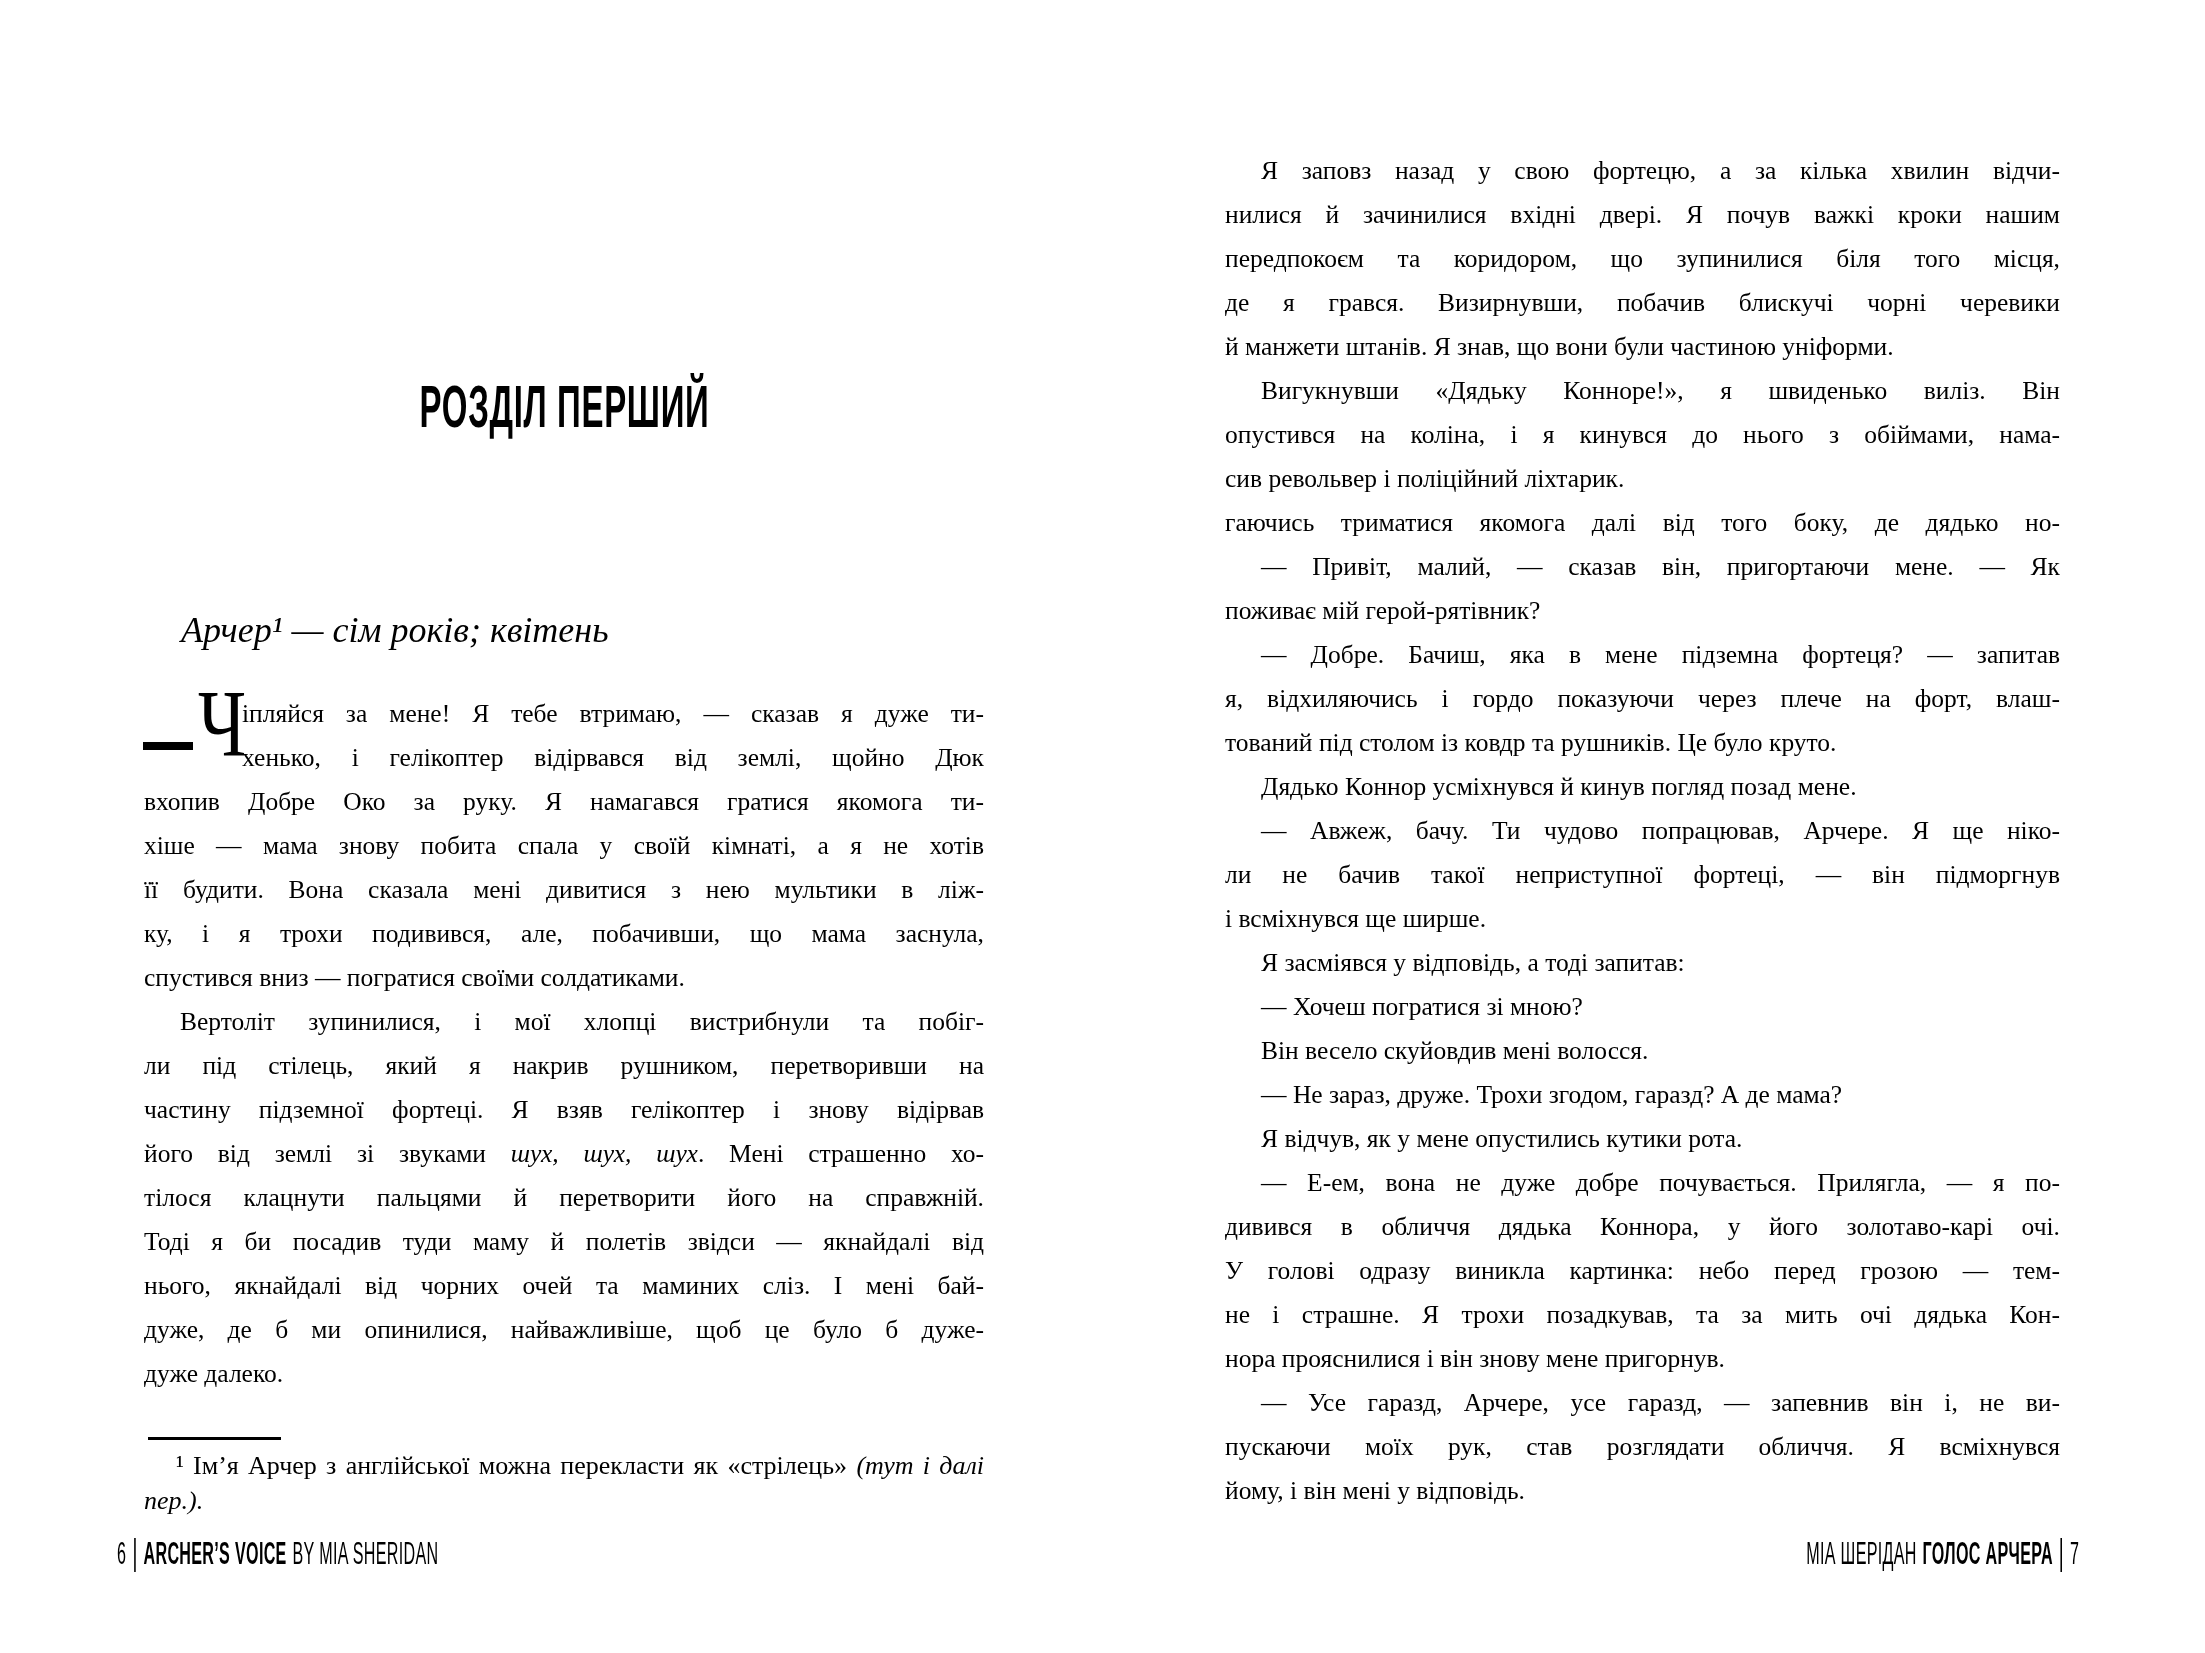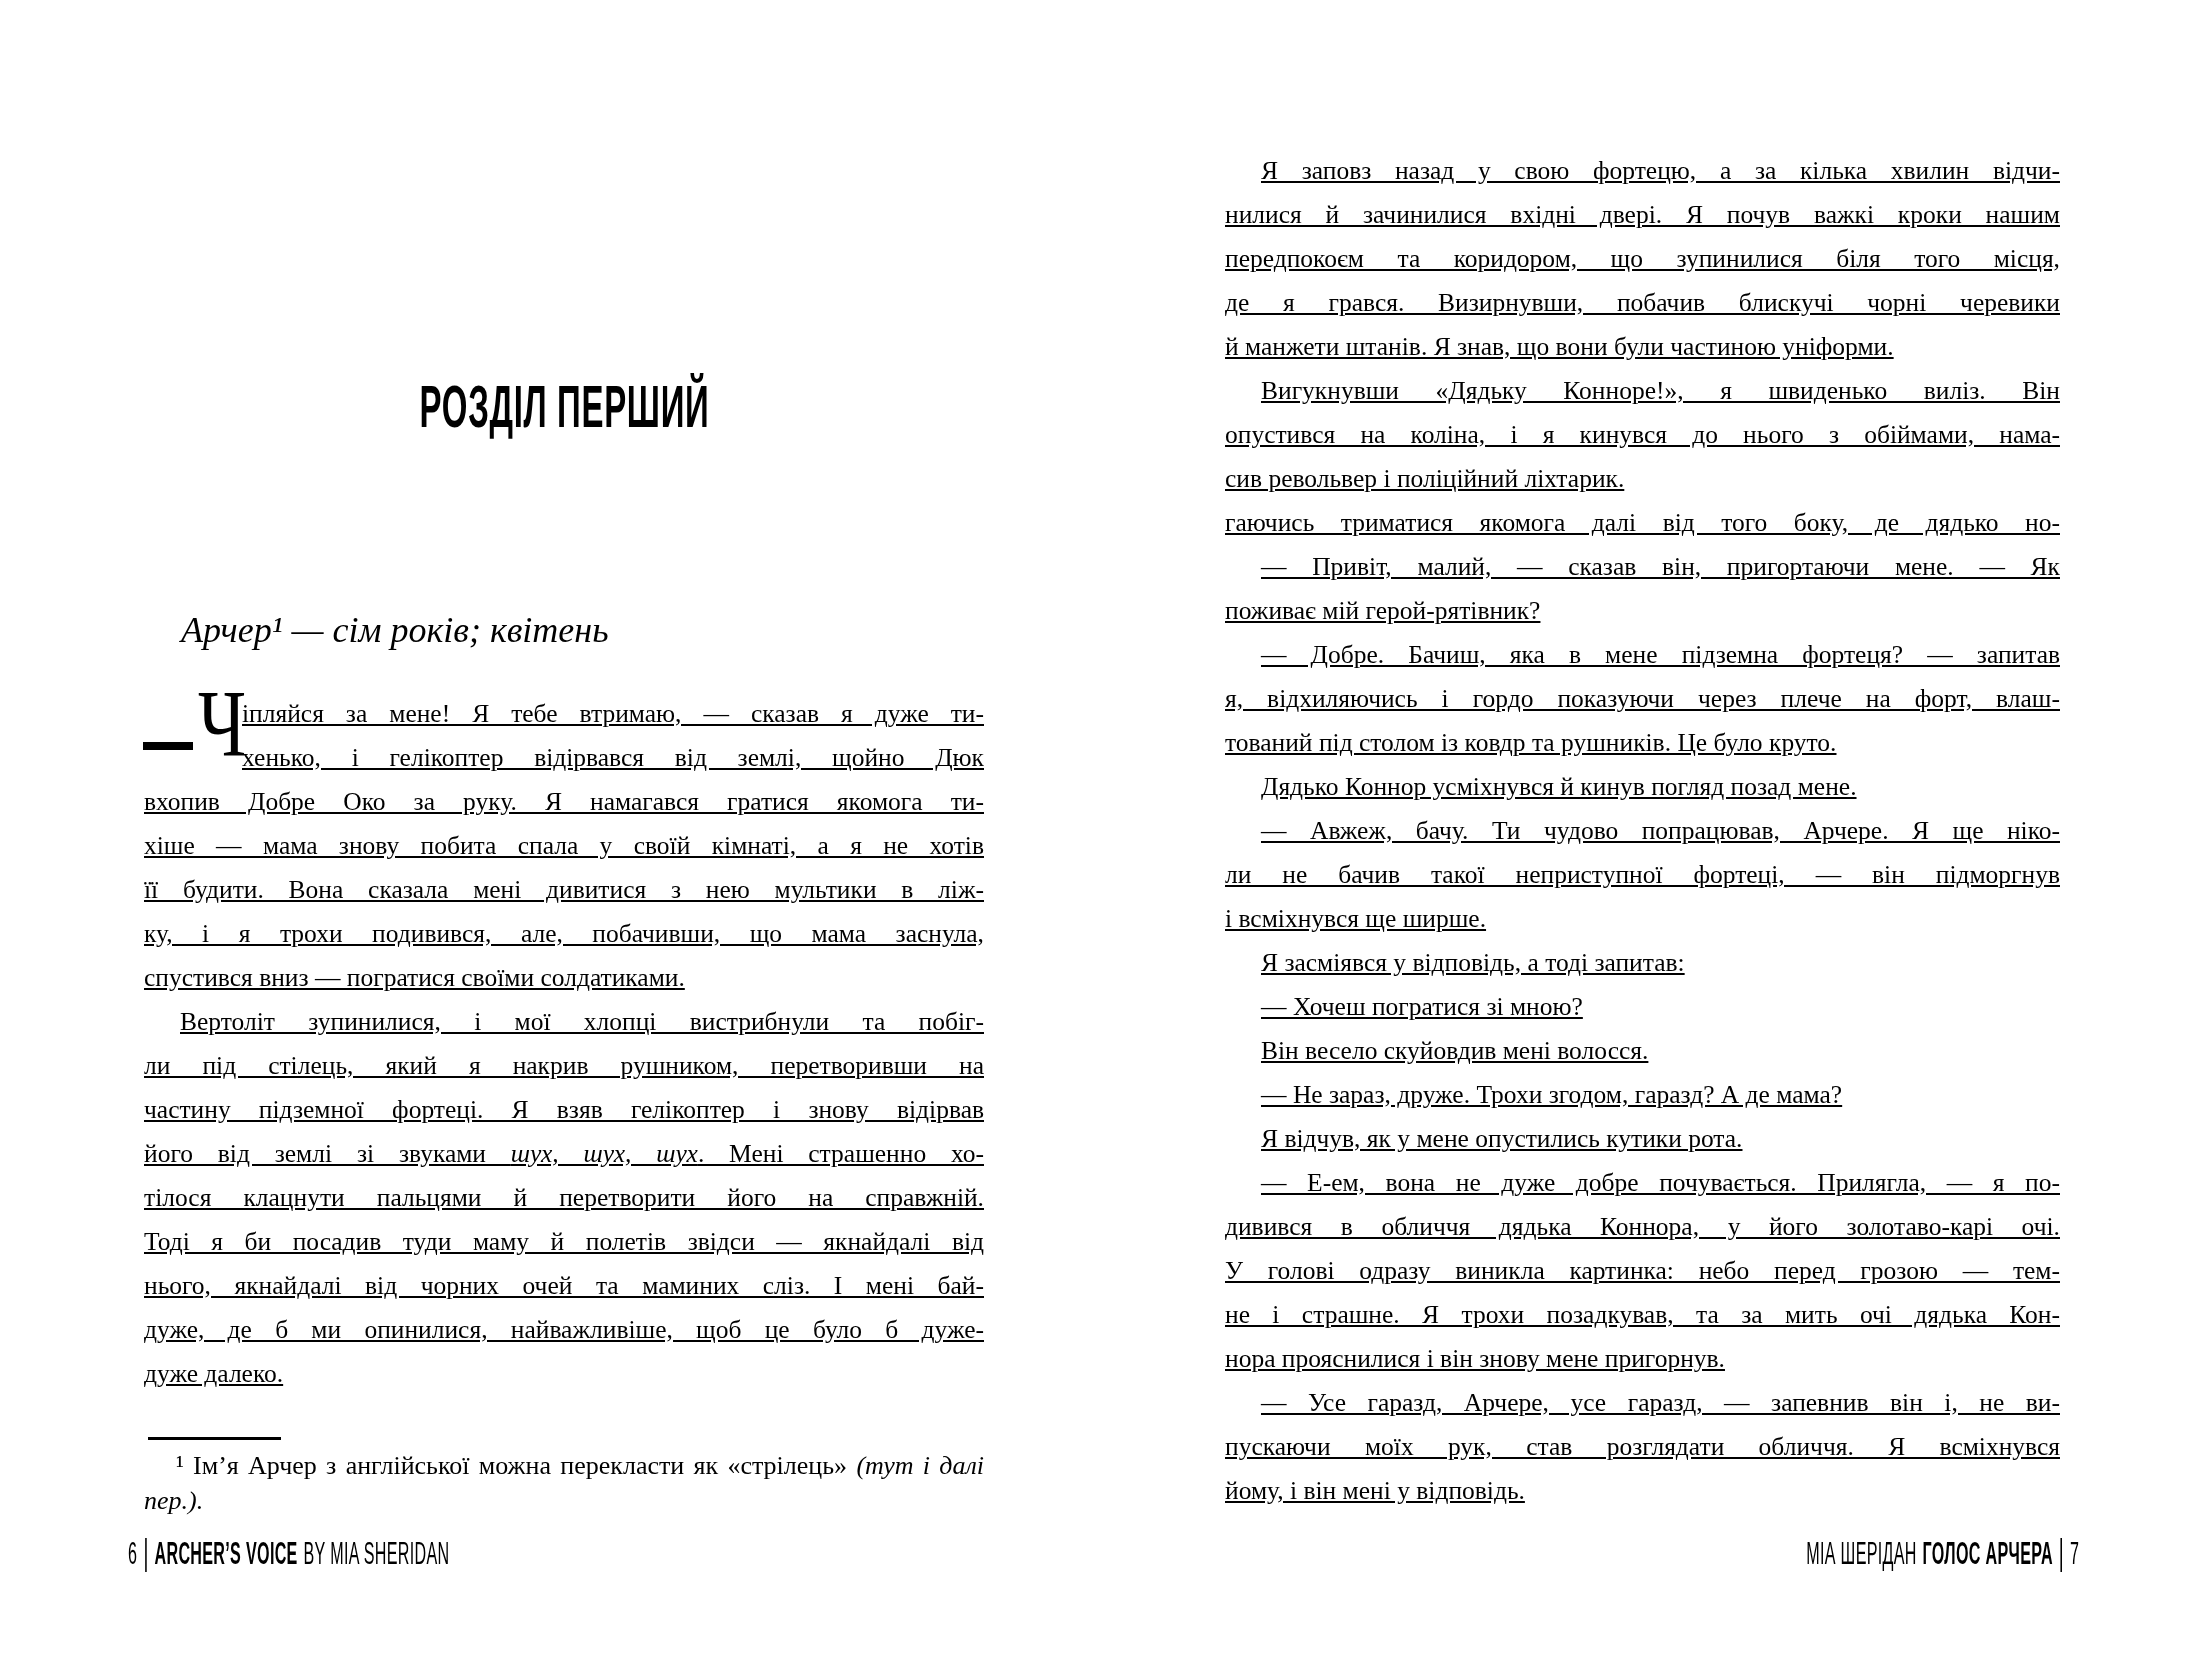--- a/index.html
+++ b/index.html
@@ -23,21 +23,21 @@
     transform:scaleX(0.55);transform-origin:center;
     white-space:nowrap;
   }
   
   .subtitle{
     position:absolute;left:144px;top:612px;width:840px;
     padding-left:37px;box-sizing:border-box;
     font-style:italic;font-size:36px;line-height:37px;
   }
   
-  .body-block{position:absolute;font-size:25.5px;text-decoration:underline;}
+  .body-block{position:absolute;font-size:25.5px;}
   .body-left{left:144px;top:692px;width:840px;}
   .body-right{left:1225px;top:149px;width:835px;}
   .line{
     height:44px;line-height:44px;
     text-align:justify;text-align-last:justify;
     white-space:normal;overflow:hidden;
   }
   .line.end{text-align-last:left;}
   .line.ind{text-indent:36px;}
   .line.dc{padding-left:98px;}
@@ -56,21 +56,21 @@
     position:absolute;left:144px;top:1448px;width:840px;font-size:26px;
   }
   .footnote .line{height:35px;line-height:35px;}
   .footnote .line.ind{text-indent:32px;}
   
   .footer{
     position:absolute;top:1531px;height:45px;line-height:45px;
     font-family:"Liberation Sans","DejaVu Sans",sans-serif;
     font-size:31px;white-space:nowrap;
   }
-  .footer-left{left:128px;}
+  .footer-left{left:117px;}
   .footer-right{right:126px;text-align:right;}
   .footer .inner{display:inline-block;letter-spacing:0.6px;}
   .footer-left .inner{transform:scaleX(0.52);transform-origin:left center;}
   .footer-right .inner{transform:scaleX(0.52);transform-origin:right center;}
   .footer .bold{font-weight:700;}
   .footer .light{font-weight:400;}
   .footer .bar{
     display:inline-block;width:3.1px;height:34px;background:#000;
     vertical-align:-7.5px;margin:0 15px;
   }

